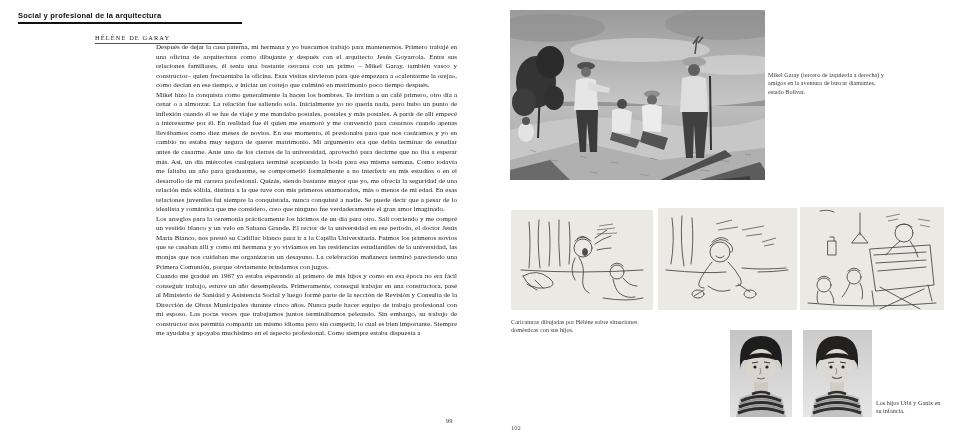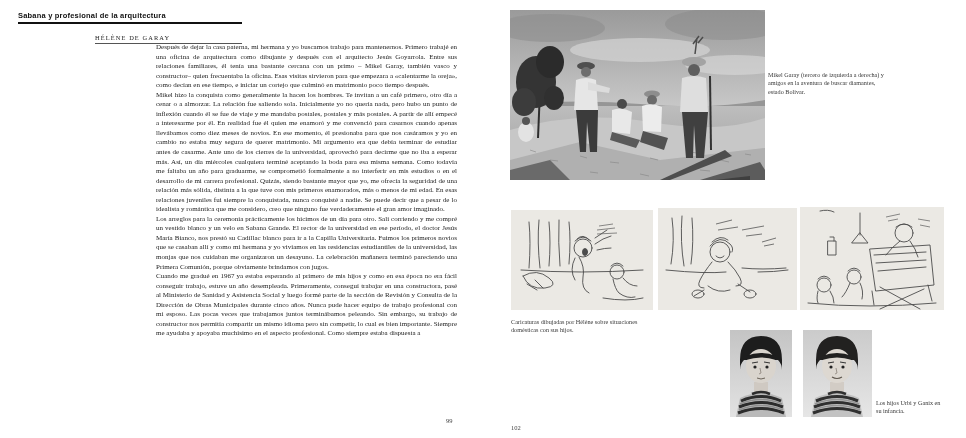--- a/index.html
+++ b/index.html
@@ -45,21 +45,21 @@
   .sketch-3{left:800px;top:207px;}
   .portrait-1{left:730px;top:330px;}
   .portrait-2{left:803px;top:330px;}
 </style>
 </head>
 <body>
 
 <div id="spread">
 
   <div>
-    <div class="abs section-title">Sabana y profesional de la arquitectura</div>
+    <div class="abs section-title">Social y profesional de la arquitectura</div>
     <div class="abs title-rule"></div>
     <div class="abs author-name">HÉLÈNE DE GARAY</div>
     <div class="abs author-rule"></div>
 
     <div class="abs body-text">
       <p>Después de dejar la casa paterna, mi hermana y yo buscamos trabajo para mantenernos. Primero trabajé en una oficina de arquitectura como dibujante y después con el arquitecto Jesús Goyarrola. Entre sus relaciones familiares, él tenía una bastante cercana con un primo – Mikel Garay, también vasco y constructor– quien frecuentaba la oficina. Esas visitas sirvieron para que empezara a «calentarme la oreja», como decían en ese tiempo, e iniciar un cortejo que culminó en matrimonio poco tiempo después.</p>
       <p>Mikel hizo la conquista como generalmente la hacen los hombres. Te invitan a un café primero, otro día a cenar o a almorzar. La relación fue saliendo sola. Inicialmente yo no quería nada, pero hubo un punto de inflexión cuando él se fue de viaje y me mandaba postales, postales y más postales. A partir de allí empecé a interesarme por él. En realidad fue él quien me enamoró y me convenció para casarnos cuando apenas llevábamos como diez meses de novios. En ese momento, él presionaba para que nos casáramos y yo en cambio no estaba muy segura de querer matrimonio. Mi argumento era que debía terminar de estudiar antes de casarme. Ante uno de los cierres de la universidad, aprovechó para decirme que no iba a esperar más. Así, un día miércoles cualquiera terminé aceptando la boda para esa misma semana. Como todavía me faltaba un año para graduarme, se comprometió formalmente a no interferir en mis estudios o en el desarrollo de mi carrera profesional. Quizás, siendo bastante mayor que yo, me ofrecía la seguridad de una relación más sólida, distinta a la que tuve con mis primeros enamorados, más o menos de mi edad. En esas relaciones juveniles fui siempre la conquistada, nunca conquisté a nadie. Se puede decir que a pesar de lo idealista y romántica que me considero, creo que ninguno fue verdaderamente el gran amor imaginado.</p>
       <p>Los arreglos para la ceremonia prácticamente los hicimos de un día para otro. Salí corriendo y me compré un vestido blanco y un velo en Sabana Grande. El rector de la universidad en ese período, el doctor Jesús María Bianco, nos prestó su Cadillac blanco para ir a la Capilla Universitaria. Fuimos los primeros novios que se casaban allí y como mi hermana y yo vivíamos en las residencias estudiantiles de la universidad, las monjas que nos cuidaban me organizaron un desayuno. La celebración mañanera terminó pareciendo una Primera Comunión, porque obviamente brindamos con jugos.</p>
       <p>Cuando me gradué en 1967 ya estaba esperando al primero de mis hijos y como en esa época no era fácil conseguir trabajo, estuve un año desempleada. Primeramente, conseguí trabajar en una constructora, pasé al Ministerio de Sanidad y Asistencia Social y luego formé parte de la sección de Revisión y Consulta de la Dirección de Obras Municipales durante cinco años. Nunca pude hacer equipo de trabajo profesional con mi esposo. Las pocas veces que trabajamos juntos terminábamos peleando. Sin embargo, su trabajo de constructor nos permitía compartir un mismo idioma pero sin competir, lo cual es bien importante. Siempre me ayudaba y apoyaba muchísimo en el aspecto profesional. Como siempre estaba dispuesta a</p>
     </div>

